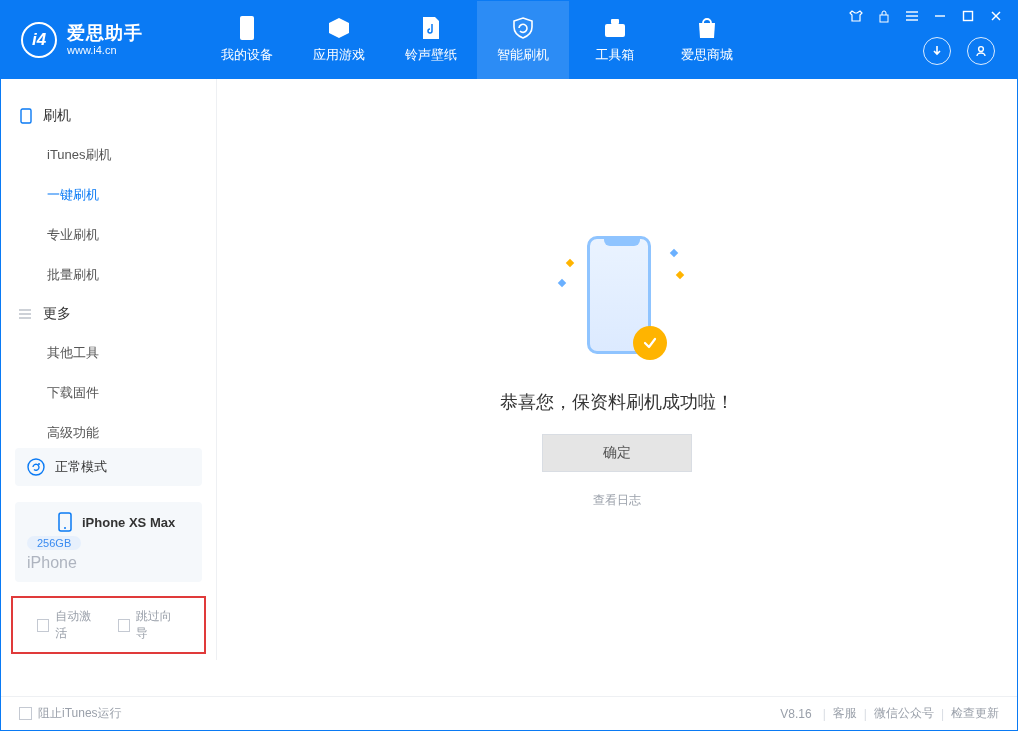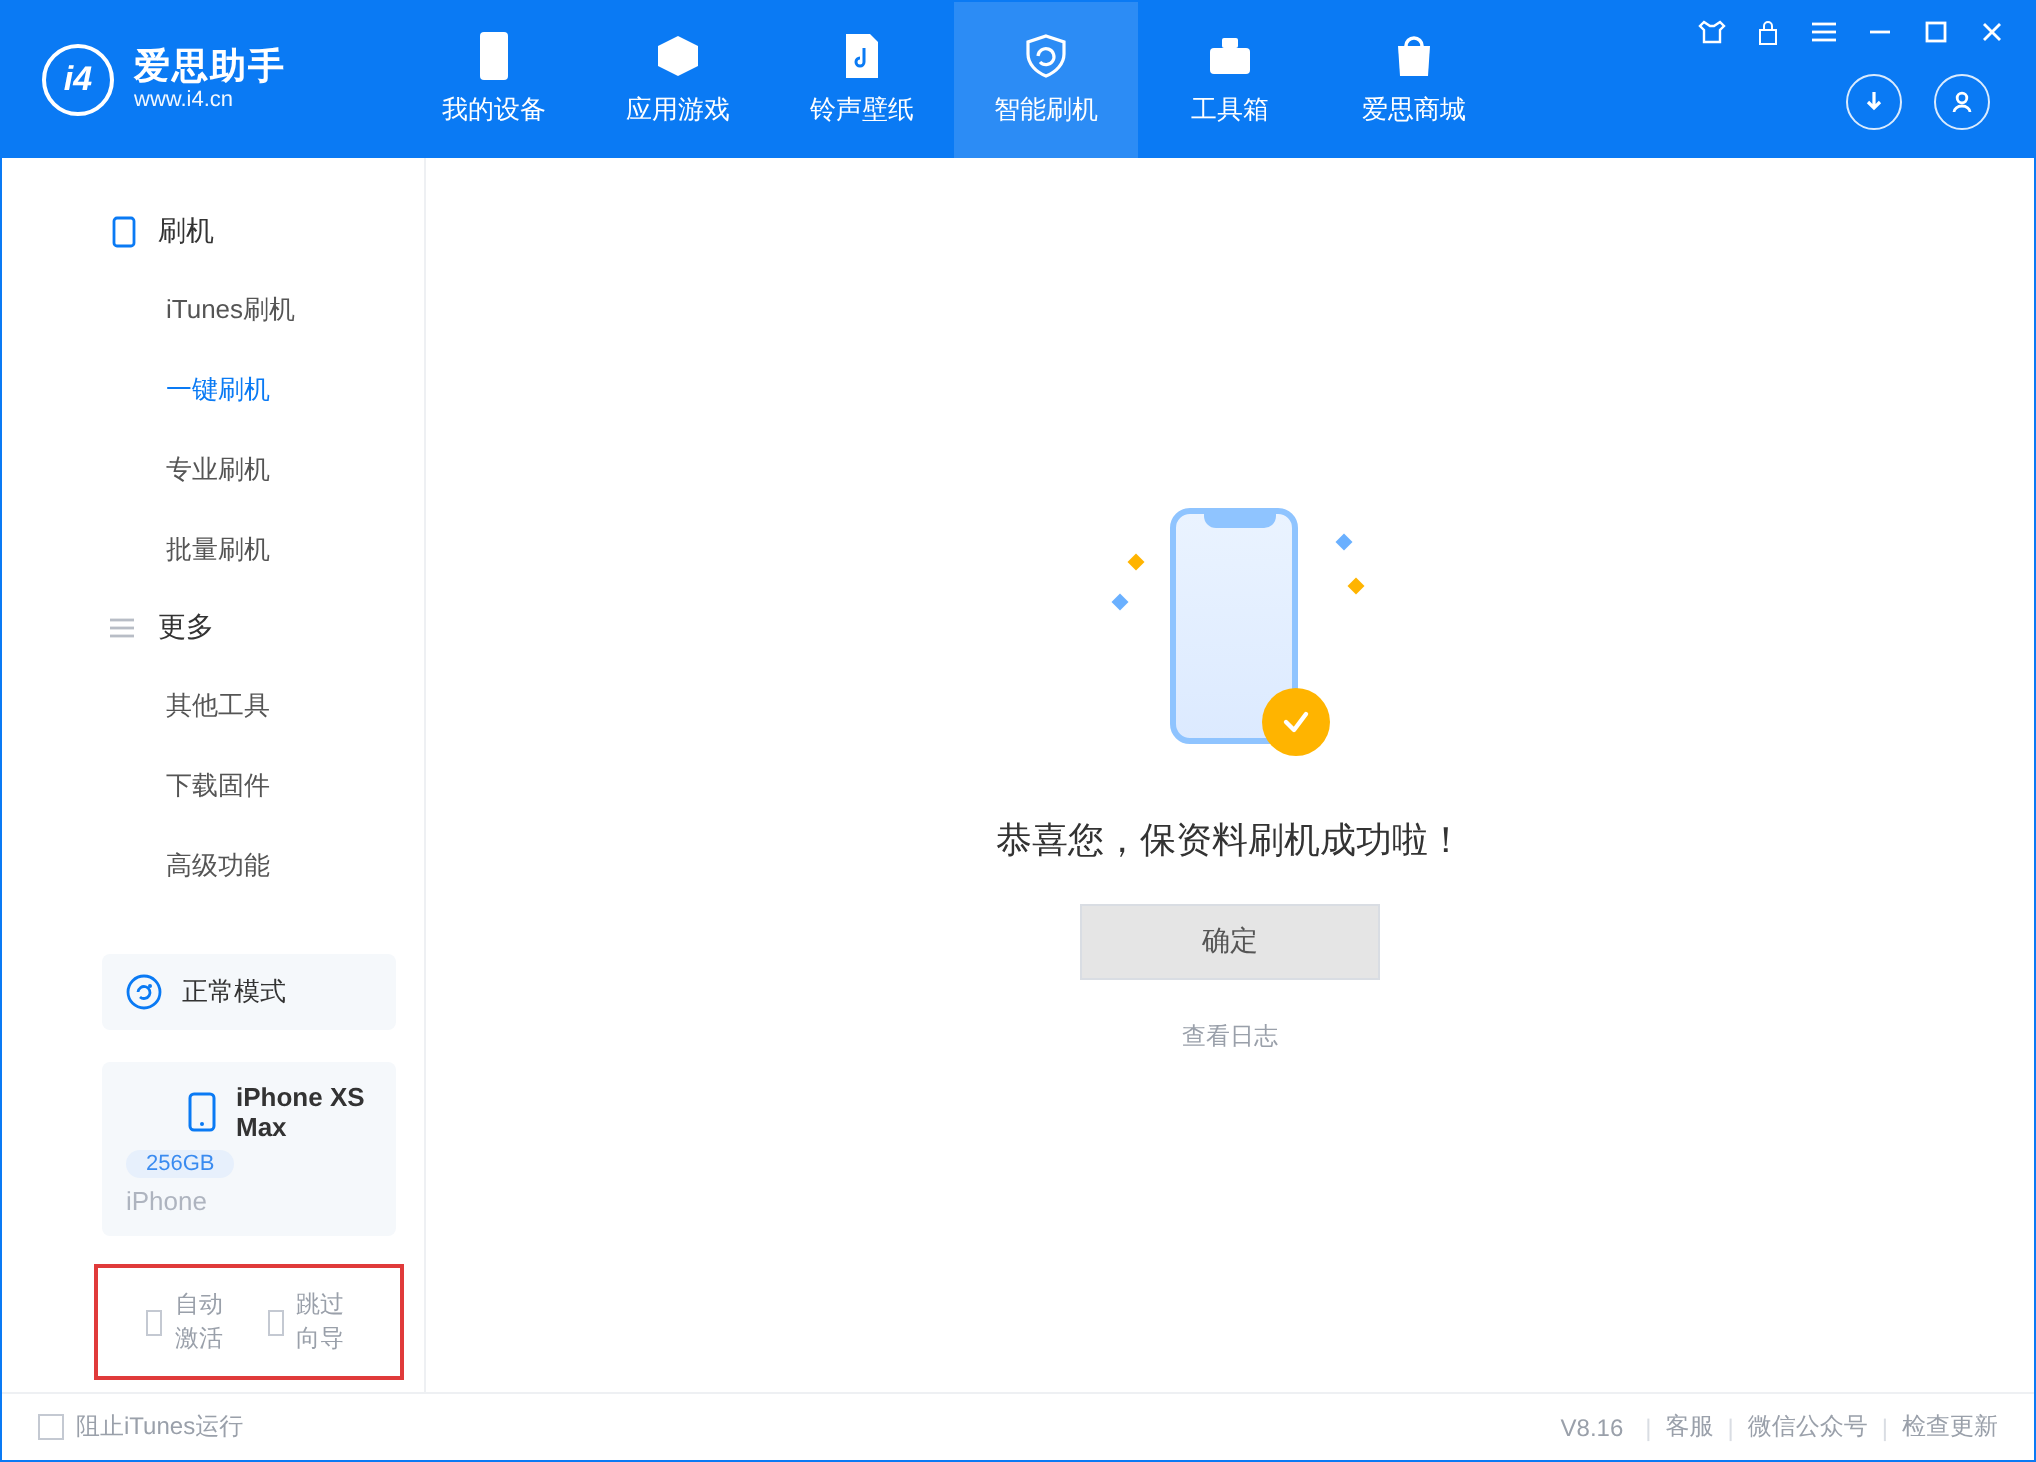--- a/index.html
+++ b/index.html
@@ -13,49 +13,49 @@
 .logo-sub { font-size: 11px; opacity: 0.95; }
 .nav-tabs { display: flex; align-items: stretch; }
 .nav-tab { width: 92px; display: flex; flex-direction: column; align-items: center; justify-content: center; gap: 6px; cursor: pointer; font-size: 13px; }
 .nav-tab.active { background: rgba(255,255,255,0.14); }
 .nav-tab .icon { width: 24px; height: 24px; display: flex; align-items: center; justify-content: center; }
 .window-controls { position: absolute; right: 14px; top: 8px; display: flex; gap: 14px; align-items: center; }
 .window-controls .wc { width: 14px; height: 14px; cursor: pointer; display: flex; align-items: center; justify-content: center; }
 .header-right-icons { position: absolute; right: 22px; bottom: 14px; display: flex; gap: 16px; }
 .circle-btn { width: 28px; height: 28px; border: 1.6px solid rgba(255,255,255,0.85); border-radius: 50%; display: flex; align-items: center; justify-content: center; cursor: pointer; }
 .body-area { flex: 1; display: flex; min-height: 0; }
-.sidebar { width: 176px; border-right: 1px solid #eef0f3; display: flex; flex-direction: column; margin-left: 36px; }
+.sidebar { width: 216px; border-right: 1px solid #eef0f3; display: flex; flex-direction: column; }
 .side-scroll { flex: 1; overflow: auto; padding-top: 18px; }
 .side-group-title { display: flex; align-items: center; gap: 10px; padding: 10px 18px; color: #333; font-size: 14px; font-weight: 500; }
 .side-group-title .gicon { width: 14px; height: 14px; display: flex; align-items: center; justify-content: center; color: #0a7af4; }
 .side-group-title.more .gicon { color: #b8bdc6; }
 .side-item { padding: 11px 18px 11px 46px; font-size: 13px; color: #555; cursor: pointer; }
 .side-item.active { color: #0a7af4; }
 .mode-box, .device-box { margin: 8px 14px; background: #f5f8fb; border-radius: 4px; padding: 10px 12px; display: flex; align-items: center; gap: 10px; font-size: 13px; color: #333; }
 .device-box { flex-direction: column; align-items: flex-start; gap: 4px; }
 .device-name { font-weight: bold; color: #333; }
 .device-cap { background: #e7f0fc; color: #3a8bf0; border-radius: 10px; padding: 1px 10px; font-size: 11px; display: inline-block; }
-.device-type { color: #aeb4bf; font-size: 13px; }
+.device-type { color: #aeb4bf; font-size: 16px; }
 .highlight-box { border: 2px solid #e03a3a; margin: 6px 10px 6px 10px; padding: 10px 24px; display: flex; gap: 18px; align-items: center; }
 .chk { display: flex; align-items: center; gap: 6px; font-size: 12px; color: #9aa0aa; cursor: pointer; }
 .chk .box { width: 13px; height: 13px; border: 1px solid #c4c9d2; background: #fff; }
 .main { flex: 1; display: flex; flex-direction: column; align-items: center; justify-content: center; gap: 20px; }
 .phone-illus { position: relative; width: 140px; height: 140px; }
 .phone-shape { position: absolute; left: 40px; top: 6px; width: 64px; height: 118px; border: 3px solid #8fc4ff; border-radius: 10px; background: linear-gradient(#eaf3ff, #dceaff); }
 .phone-shape::before { content: ""; position: absolute; top: -3px; left: 14px; width: 36px; height: 10px; background: #8fc4ff; border-radius: 0 0 6px 6px; }
 .check-badge { position: absolute; right: 20px; bottom: 10px; width: 34px; height: 34px; background: #ffb400; border-radius: 50%; display: flex; align-items: center; justify-content: center; color: #fff; font-weight: bold; }
 .sparkle { position: absolute; width: 6px; height: 6px; background: #ffb400; transform: rotate(45deg); }
 .sparkle.s1 { left: 20px; top: 30px; }
 .sparkle.s2 { left: 12px; top: 50px; background: #6ab0ff; }
 .sparkle.s3 { right: 10px; top: 20px; background: #6ab0ff; }
 .sparkle.s4 { right: 4px; top: 42px; }
 .success-text { font-size: 18px; color: #333; }
 .ok-btn { width: 150px; height: 38px; border: 1px solid #d9dde3; background: #e5e5e5; color: #555; font-size: 14px; cursor: pointer; }
 .log-link { font-size: 12px; color: #9aa0aa; cursor: pointer; }
-.footer { height: 34px; border-top: 1px solid #eef0f3; display: flex; align-items: center; padding: 0 18px; font-size: 12px; color: #9aa0aa; }
+.footer { height: 34px; border-top: 1px solid #eef0f3; display: flex; align-items: center; padding: 0 18px; font-size: 12px; color: #9aa0aa; margin-top: 36px; }
 .footer .chk { color: #9aa0aa; }
 .footer-right { margin-left: auto; display: flex; align-items: center; gap: 7px; }
 .footer-right .sep { color: #d9dde3; }
 .footer-link { cursor: pointer; color: #9aa0aa; }
 .version { color: #9aa0aa; margin-right: 4px; }
 svg { display: block; }
 </style>
 </head>
 <body>
 

